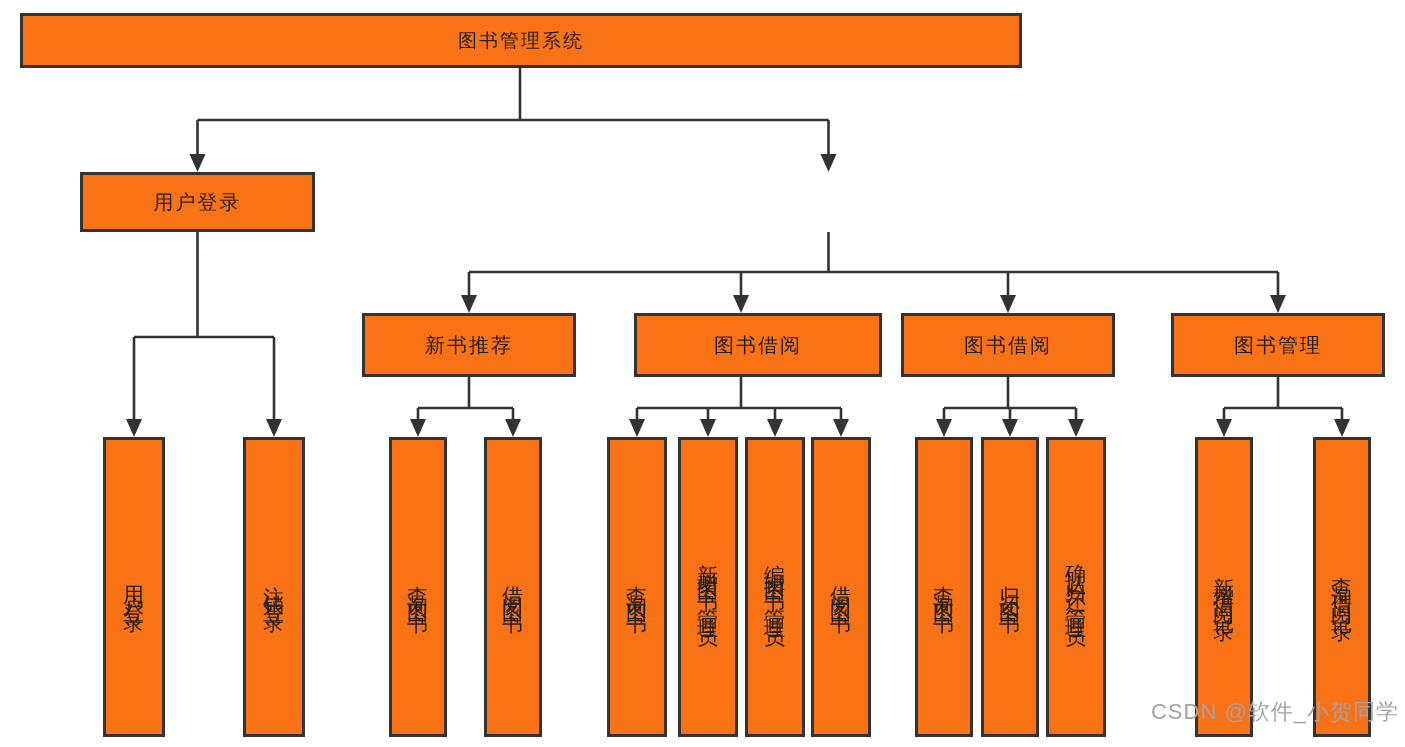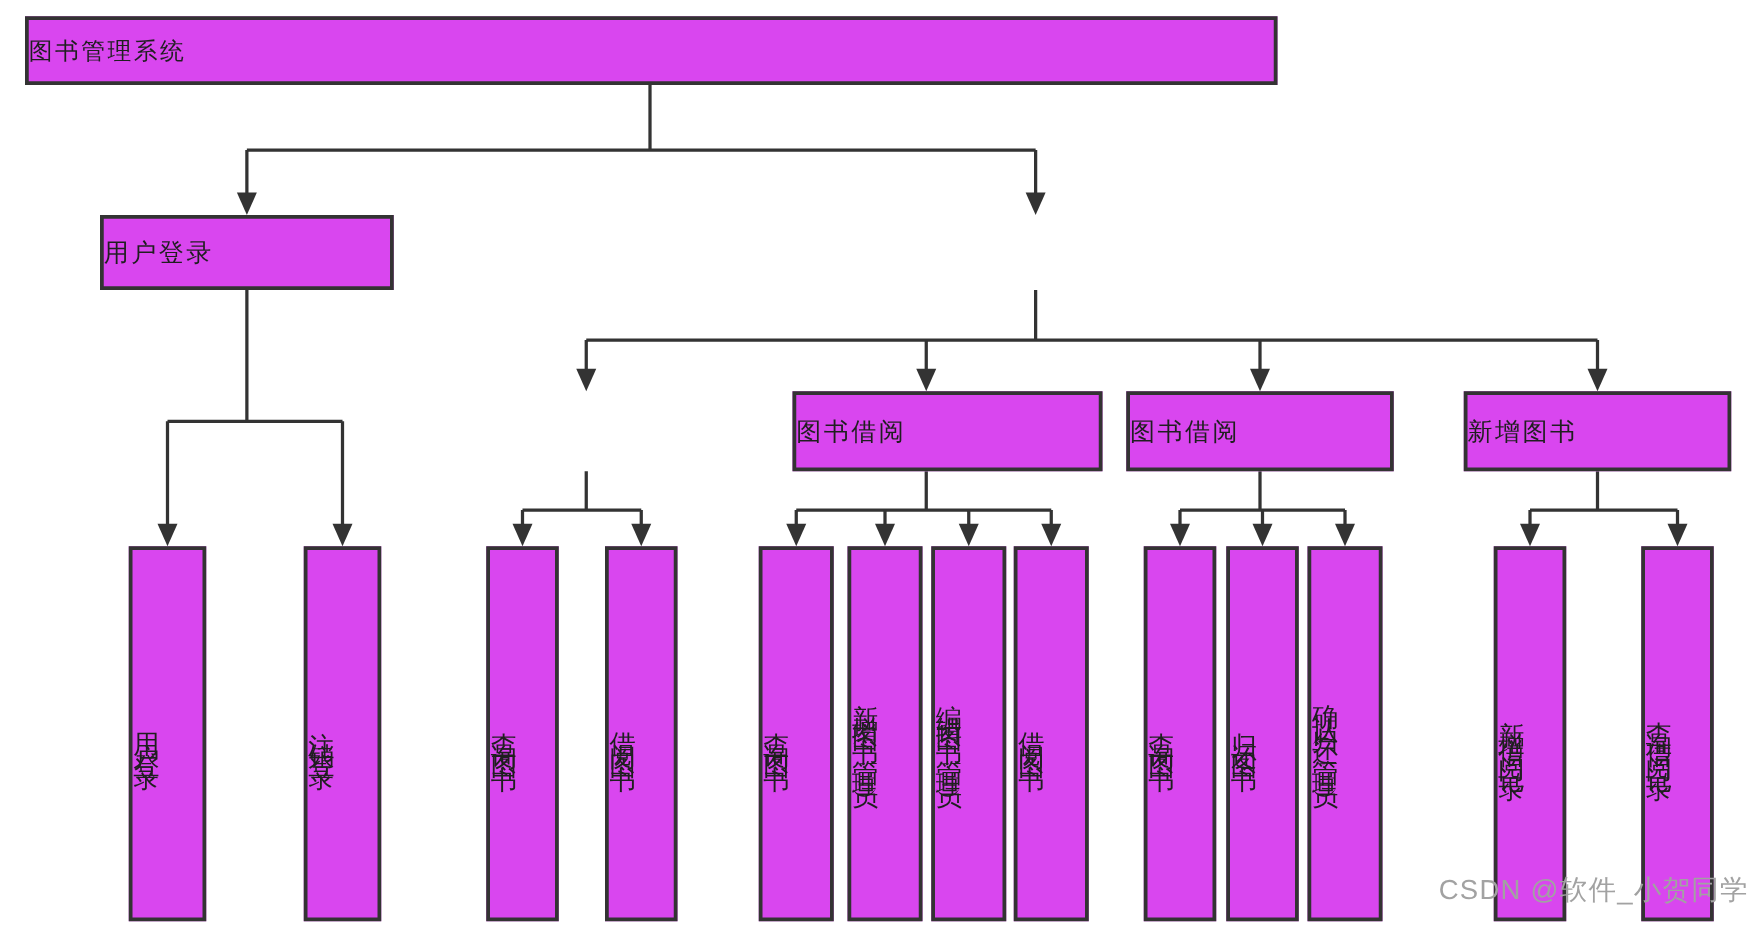--- a/index.html
+++ b/index.html
@@ -11,22 +11,22 @@
   .stage{
     position:relative;width:1405px;height:747px;
     background:var(--background,#fff);overflow:hidden;
   }
   .wires{position:absolute;left:0;top:0;width:1405px;height:747px;}
   .wire{stroke:var(--line,#333);stroke-width:2.6;fill:none;}
   .arrow{fill:var(--line,#333);stroke:none;}
   .node{
     position:absolute;box-sizing:border-box;
     border:3px solid var(--border,#333);
-    background:#d946ef;color:var(--text,#1f1f1f);
-    display:flex;align-items:center;
+    background:#f97316;color:var(--text,#1f1f1f);
+    display:flex;align-items:center;justify-content:center;
     text-align:center;
   }
   .hlabel{font-size:20px;letter-spacing:2px;white-space:nowrap;}
   .root .hlabel{font-size:19px;}
   .leaf span{
     writing-mode:vertical-rl;text-orientation:mixed;
     font-size:21px;letter-spacing:9px;line-height:1;
     white-space:nowrap;
   }
   .watermark{
@@ -80,28 +80,31 @@
   </svg>
 
   <div class="node root" style="left:20px;top:13px;width:1002px;height:55px">
     <span class="hlabel">图书管理系统</span>
   </div>
 
   <div class="node" style="left:80px;top:172px;width:235px;height:60px">
     <span class="hlabel">用户登录</span>
   </div>
 
+  <div class="node" style="left:362px;top:313px;width:214px;height:64px">
+    <span class="hlabel">新书推荐</span>
+  </div>
   <div class="node" style="left:634px;top:313px;width:248px;height:64px">
     <span class="hlabel">图书借阅</span>
   </div>
   <div class="node" style="left:901px;top:313px;width:214px;height:64px">
     <span class="hlabel">图书借阅</span>
   </div>
   <div class="node" style="left:1171px;top:313px;width:214px;height:64px">
-    <span class="hlabel">新增图书</span>
+    <span class="hlabel">图书管理</span>
   </div>
 
   <div class="node leaf" style="left:103px;top:437px;width:62px;height:300px">
     <span>用户登录</span>
   </div>
   <div class="node leaf" style="left:243px;top:437px;width:62px;height:300px">
     <span>注销登录</span>
   </div>
 
   <div class="node leaf" style="left:389px;top:437px;width:58px;height:300px">

